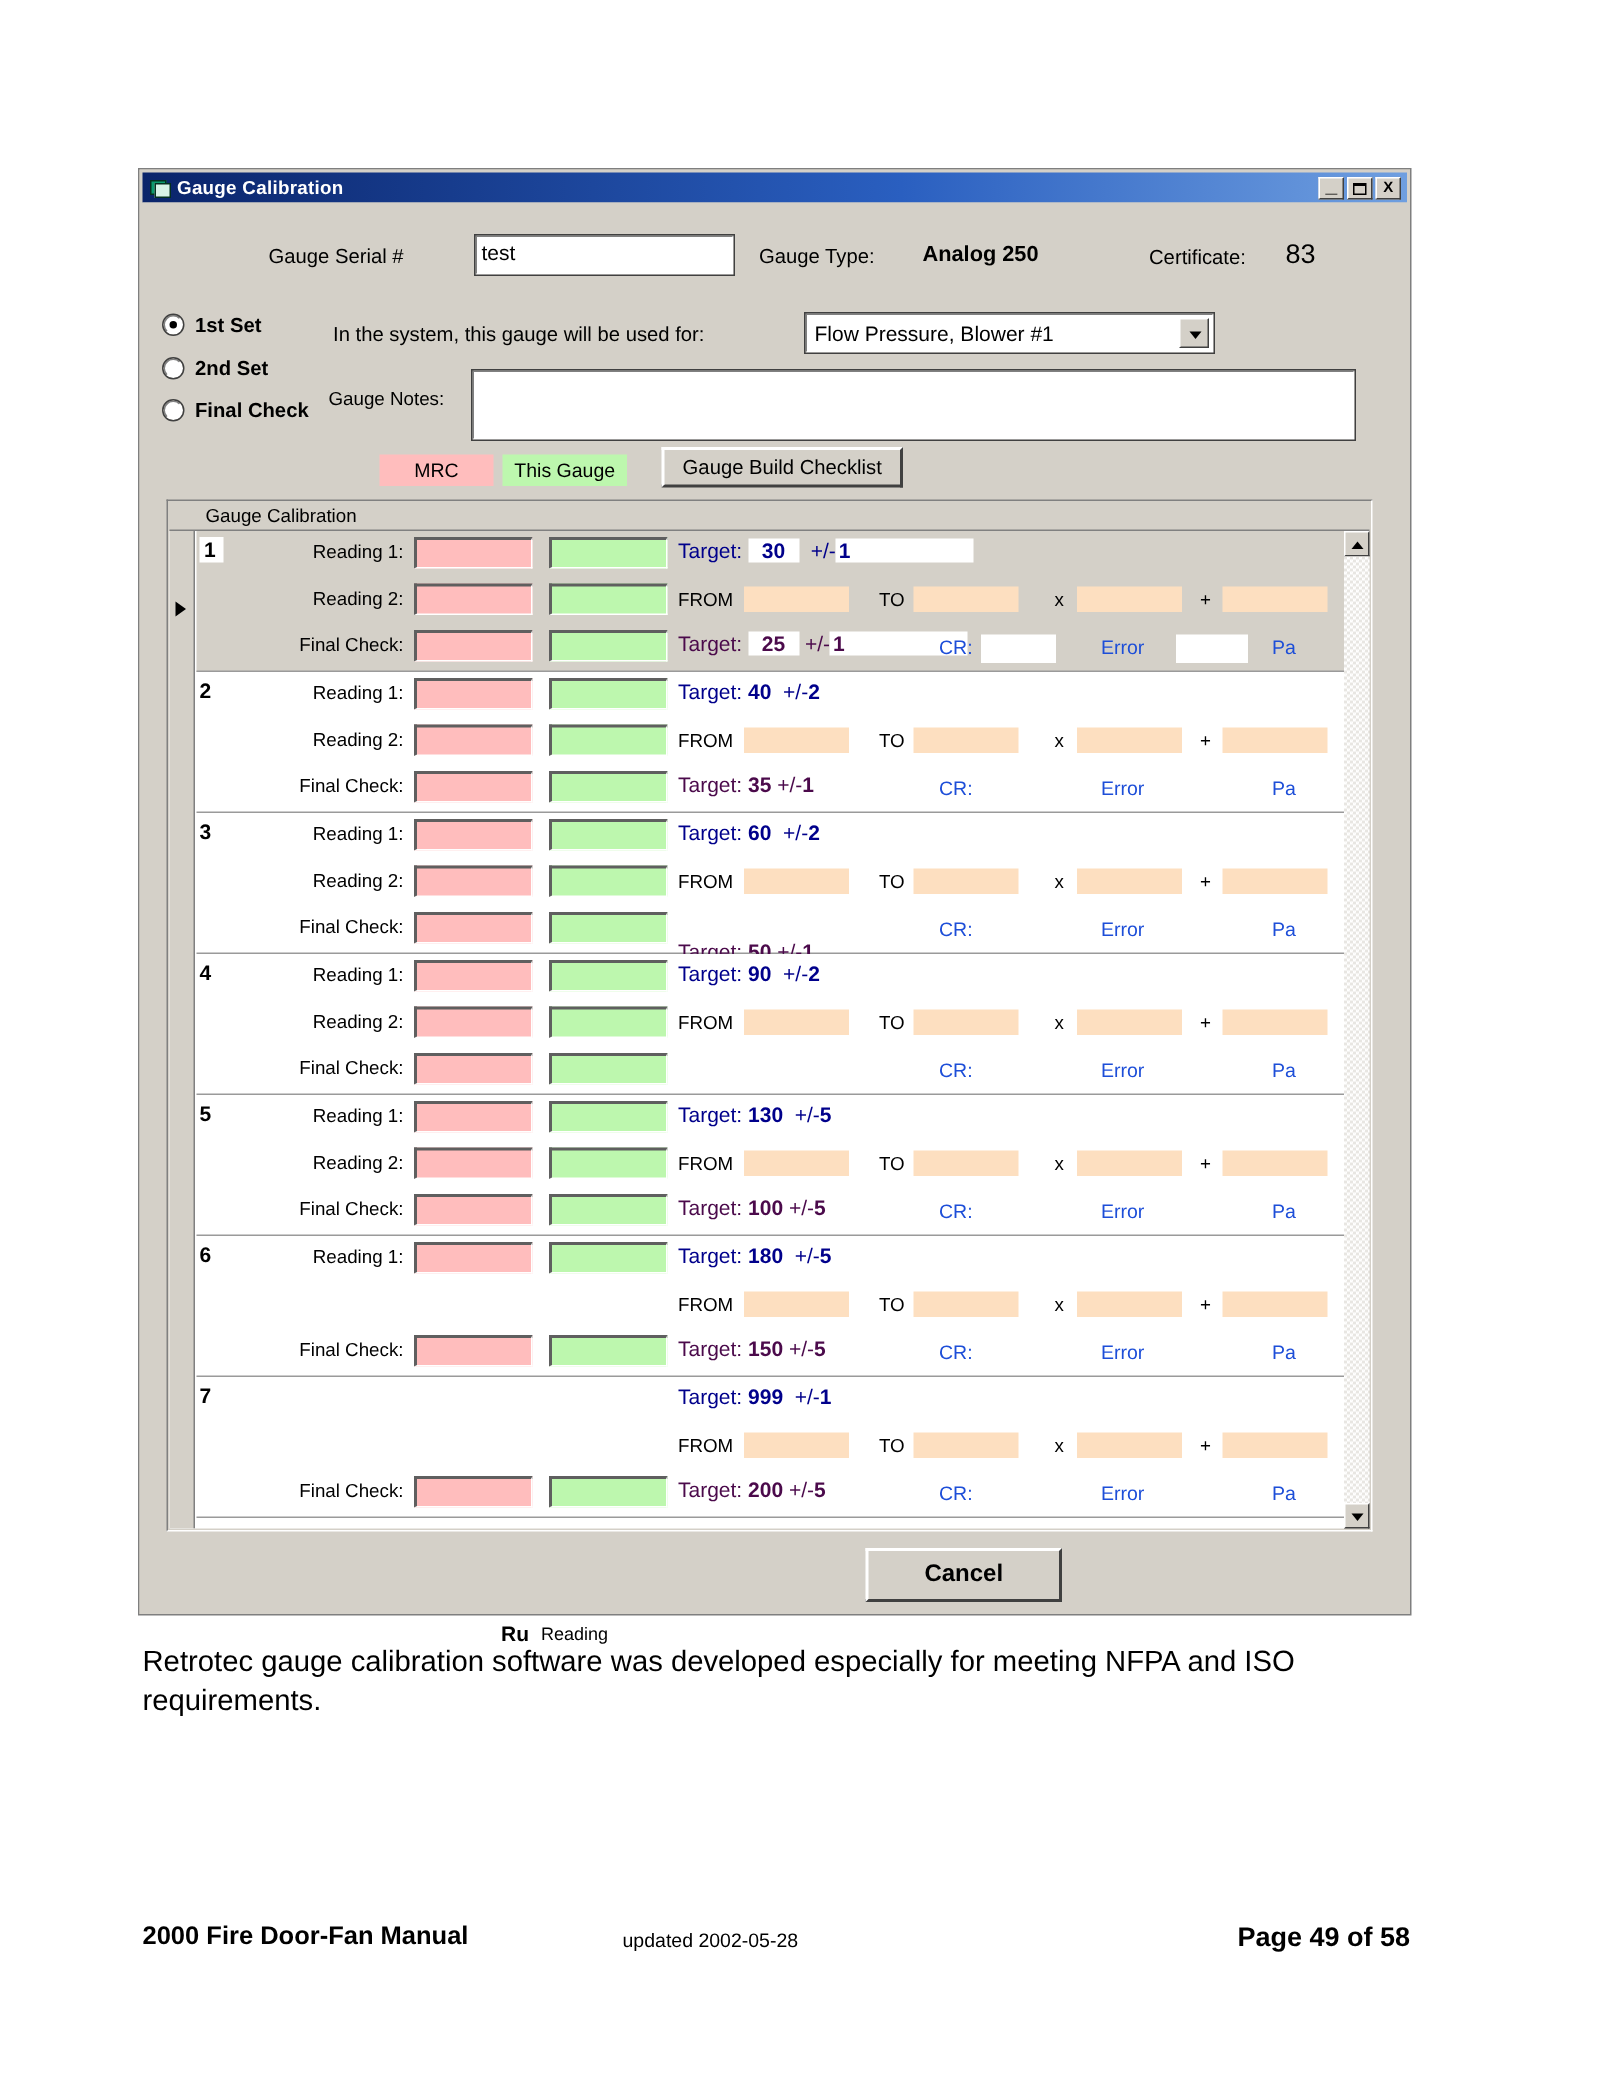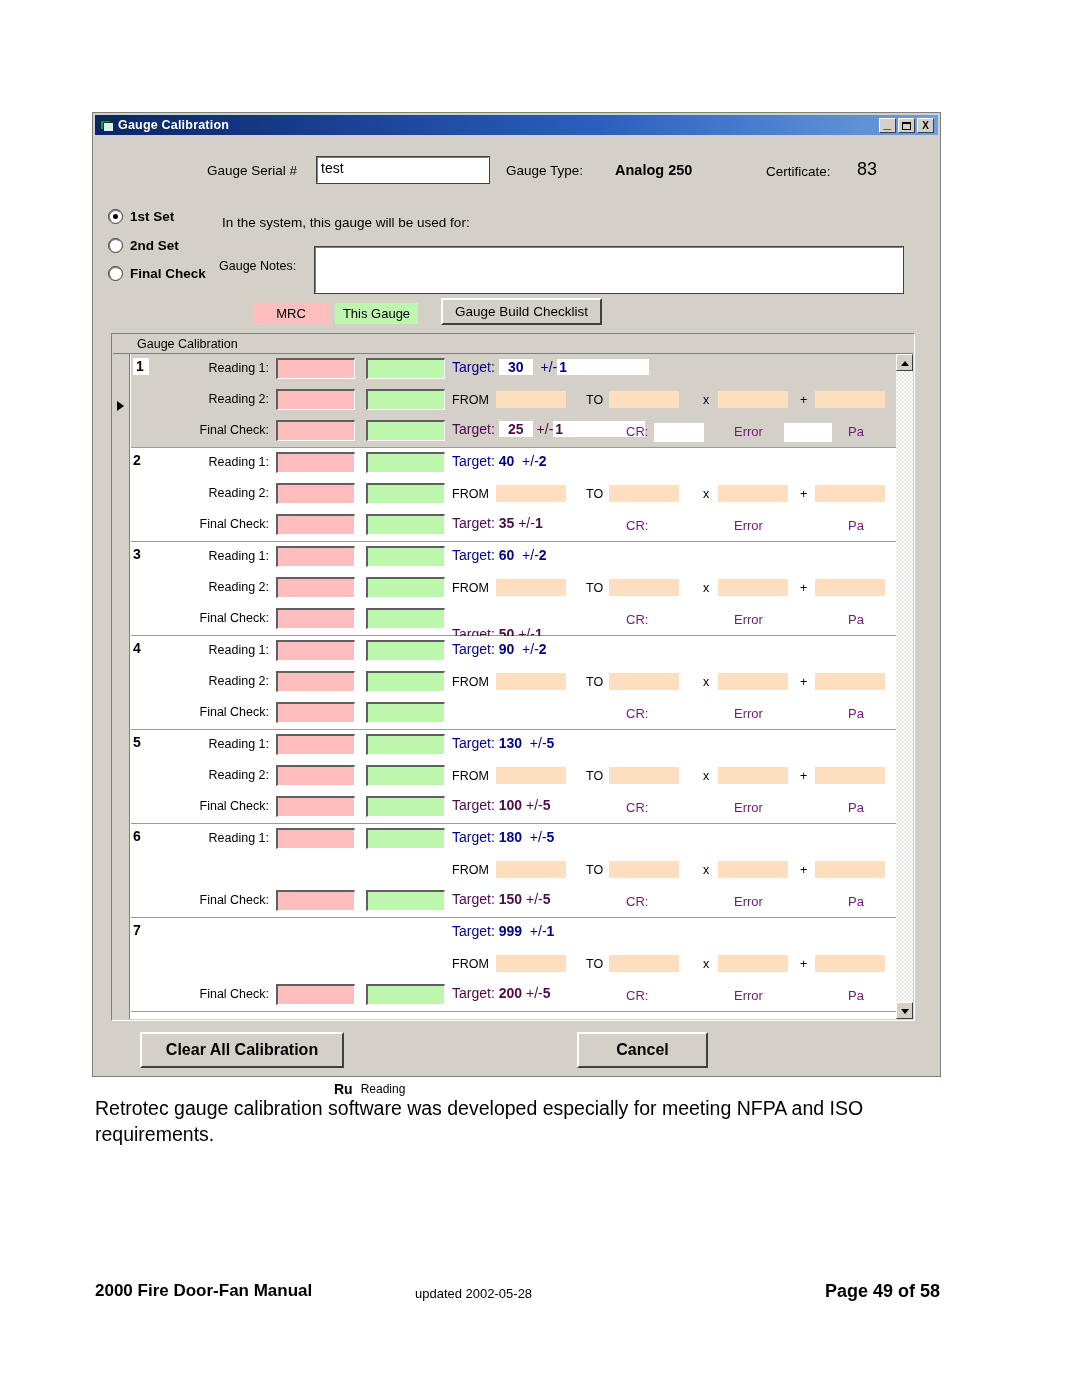--- a/index.html
+++ b/index.html
@@ -44,21 +44,21 @@
   }
   
   #client{position:absolute;left:0;top:20px;right:0;bottom:0;background:#d4d0c8;}
   .lbl{font-size:13.5px;color:#000;font-family:"Liberation Sans", sans-serif;}
   .tf{
     background:#fff;border-top:1px solid #808080;border-left:1px solid #808080;
     border-right:1px solid #fff;border-bottom:1px solid #fff;
     outline:1px solid #404040;box-sizing:border-box;
   }
   
-  #serial-label{position:absolute;left:112px;top:28px;}
+  #serial-label{position:absolute;left:84px;top:28px;}
   #serial-input{position:absolute;left:222px;top:22px;width:172px;height:26px;
     font-size:14px;padding:2px 3px;color:#000;}
   #gtype-label{position:absolute;left:411px;top:28px;}
   #gtype-value{position:absolute;left:520px;top:27px;font-weight:bold;font-size:14.5px;}
   #cert-label{position:absolute;left:671px;top:29px;}
   #cert-value{position:absolute;left:762px;top:24px;font-size:18px;font-weight:normal;}
 
   .radio-row{position:absolute;display:flex;align-items:center;gap:8px;}
   .radio{
     width:13px;height:13px;border-radius:50%;
@@ -139,21 +139,21 @@
   .tgt{position:absolute;top:3px;font-size:14px;white-space:nowrap;}
   .tgt.blue{color:#00008b;left:321px;}
   .tgt.purple{color:#4b0a4b;left:321px;}
   .boxwhite{background:#fff;display:inline-block;padding:0 2px;}
 
   .calc-line{position:absolute;top:4px;left:321px;right:6px;height:22px;font-size:12.5px;}
   .calc-line .op{position:absolute;top:3px;font-size:12.5px;}
   .ob{position:absolute;top:1px;height:17px;background:#fddfc0;}
 
   .crline{position:absolute;top:3px;font-size:13px;}
-  .crline .red{color:#701a75;}
+  .crline .red{color:#1d4ed8;}
   .whitefield{position:absolute;top:1px;height:19px;background:#fff;}
 
   
   #vscroll{
     position:absolute;right:1px;top:20px;width:17px;bottom:1px;background:#d4d0c8;
   }
   .sb-btn{
     width:17px;height:17px;background:#d4d0c8;
     border-top:1px solid #fff;border-left:1px solid #fff;
     border-right:1px solid #404040;border-bottom:1px solid #404040;
@@ -239,20 +239,24 @@
     <div class="radio-row" style="left:14px;top:103px;">
       <span class="radio"></span>
       <span class="rl">2nd Set</span>
     </div>
     <div class="radio-row" style="left:14px;top:131px;">
       <span class="radio"></span>
       <span class="rl">Final Check</span>
     </div>
 
     <div class="lbl" id="usedfor-label">In the system, this gauge will be used for:</div>
+    <div class="tf" id="usedfor-combo">
+      <span class="cv">Flow Pressure, Blower #1</span>
+      <span class="combo-arrow"></span>
+    </div>
 
     <div class="lbl" id="notes-label">Gauge Notes:</div>
     <div class="tf" id="notes-box"></div>
 
     <div id="legend-mrc">
         <span>MRC</span>
       </div>
     <div id="legend-this">
         <span>This Gauge</span>
       </div>
@@ -505,23 +509,20 @@
         <div class="sb-btn up">
             <i></i>
           </div>
         <div id="sb-track"></div>
         <div class="sb-btn down">
             <i></i>
           </div>
       </div>
     </div>
 
-    <div class="bigbtn" id="btn-clear">
-      <span>Clear All Calibration</span>
-    </div>
     <div class="bigbtn" id="btn-cancel">
       <span>Cancel</span>
     </div>
 
     <div id="run-strip">
       <span class="ru">Ru</span>
       <span class="rd">Reading</span>
     </div>
 
   </div>

